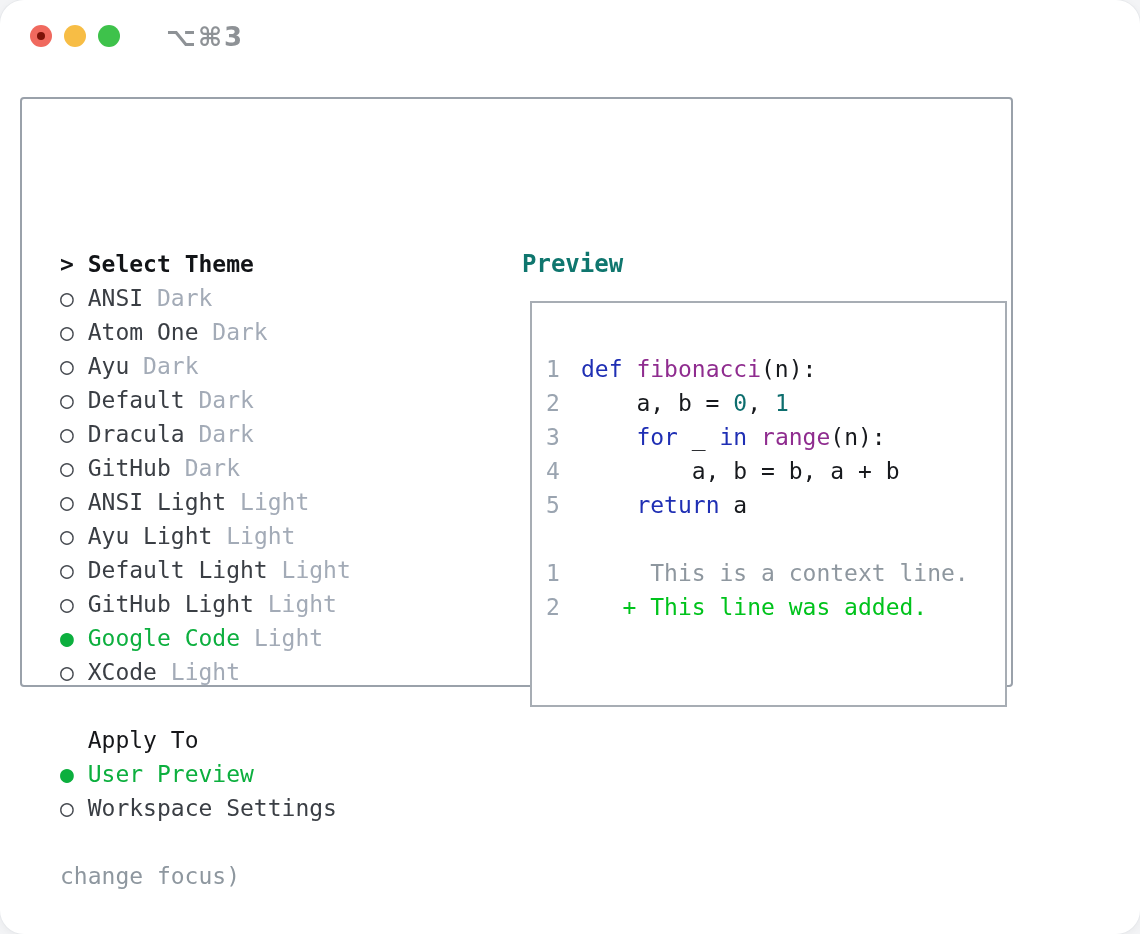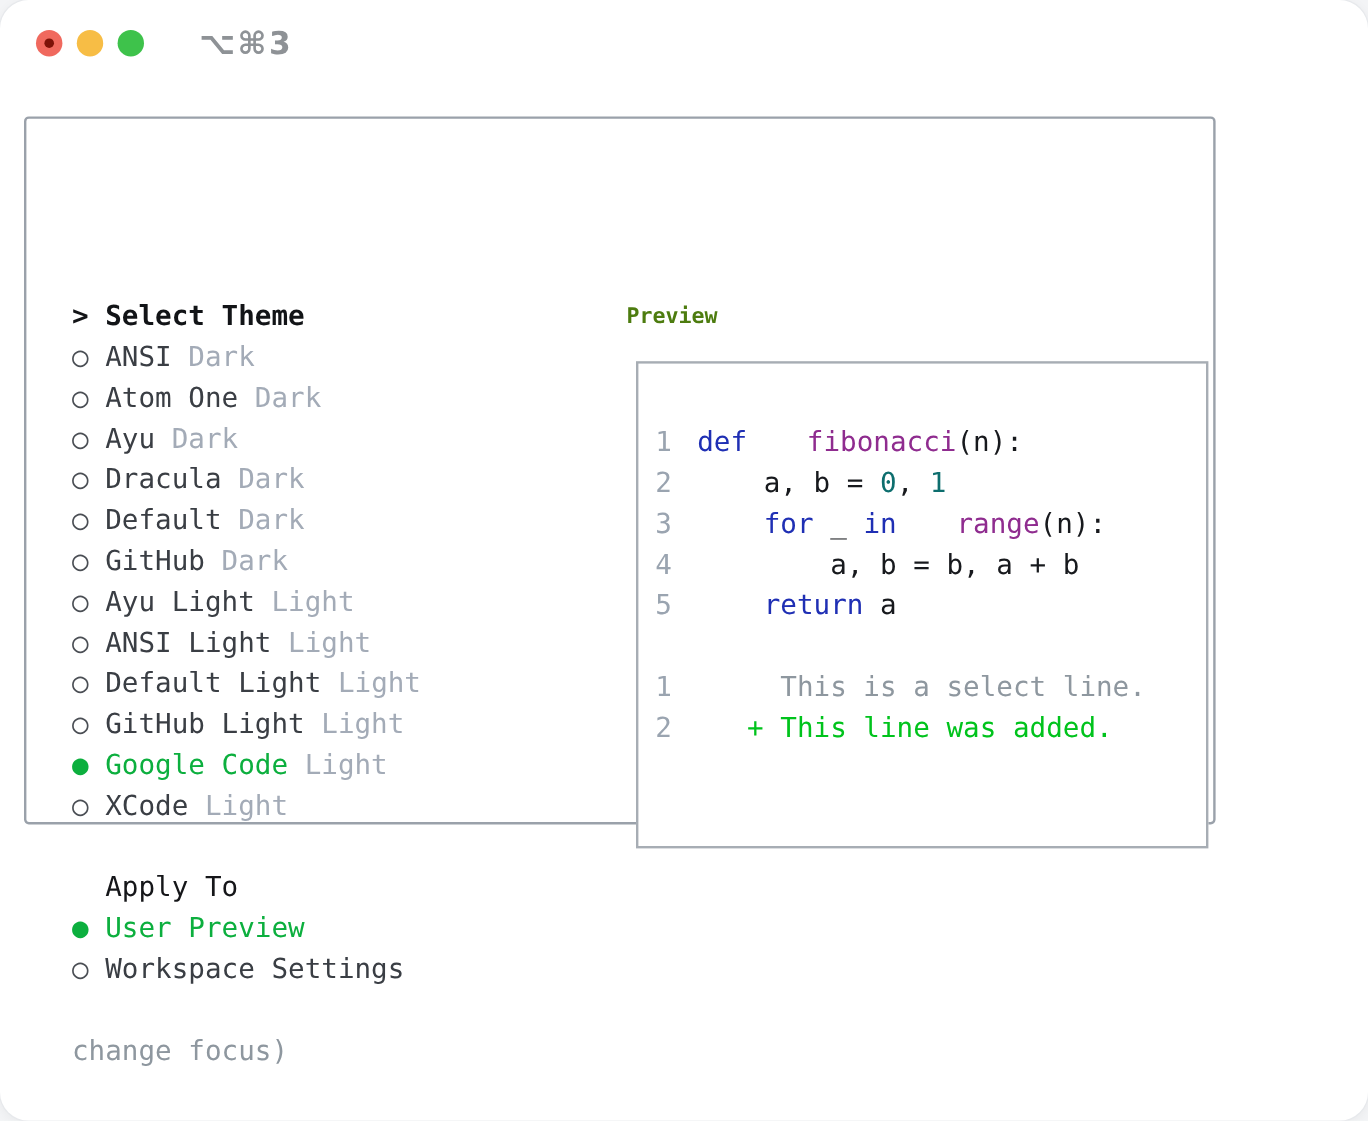--- a/index.html
+++ b/index.html
@@ -22,26 +22,26 @@
   .col-left{position:absolute;left:38px;top:148px;}
   .hdr{font-weight:bold;color:#121417;}
   .item .marker{color:#4a4e54;}
   .item .name{color:var(--item-dark);}
   .item .variant{color:var(--muted-gray);}
   .item.selected .marker,.item.selected .name{color:var(--accent-green);}
   .spacer{height:34px;}
   .apply-hdr{color:#151619;}
   .help .row{color:var(--context-gray);}
   
-  .preview-hdr{position:absolute;left:500px;top:148px;font-size:18px;line-height:34px;font-weight:bold;color:#4d7c0f;white-space:pre;}
+  .preview-hdr{position:absolute;left:500px;top:148px;font-size:24px;line-height:34px;font-weight:bold;color:#0f766e;white-space:pre;}
   .preview-box{position:absolute;left:508px;top:202px;width:477px;height:406px;background:#fff;
                border:2px solid #a7adb4;box-sizing:border-box;padding:49px 0 0 14px;overflow:hidden;}
   .pline .g{display:inline-block;width:35px;color:var(--gutter-gray);}
   .tok-keyword{color:var(--keyword-blue);}
-  .tok-function{color:var(--function-purple);margin-left:36px;}
+  .tok-function{color:var(--function-purple);}
   .tok-number{color:var(--number-teal);}
   .tok-code{color:var(--code-black);}
   .tok-context{color:var(--context-gray);}
   .tok-deleted{color:var(--deleted-red);}
   .tok-added{color:var(--added-green);margin-top:30px;}
 </style>
 </head>
 <body>
 
 <div class="screen">
@@ -50,25 +50,25 @@
   <div class="traffic t-green"></div>
   <div class="win-title">⌥⌘3</div>
 
   <div class="main-box">
     <div class="col-left">
       <div class="row hdr"><span>&gt; </span><span>Select Theme</span></div>
       <div>
           <div class="row item"><span class="marker">○ </span><span class="name">ANSI </span><span class="variant">Dark</span></div>
           <div class="row item"><span class="marker">○ </span><span class="name">Atom One </span><span class="variant">Dark</span></div>
           <div class="row item"><span class="marker">○ </span><span class="name">Ayu </span><span class="variant">Dark</span></div>
+          <div class="row item"><span class="marker">○ </span><span class="name">Default </span><span class="variant">Dark</span></div>
           <div class="row item"><span class="marker">○ </span><span class="name">Dracula </span><span class="variant">Dark</span></div>
-          <div class="row item"><span class="marker">○ </span><span class="name">Default </span><span class="variant">Dark</span></div>
           <div class="row item"><span class="marker">○ </span><span class="name">GitHub </span><span class="variant">Dark</span></div>
+          <div class="row item"><span class="marker">○ </span><span class="name">ANSI Light </span><span class="variant">Light</span></div>
           <div class="row item"><span class="marker">○ </span><span class="name">Ayu Light </span><span class="variant">Light</span></div>
-          <div class="row item"><span class="marker">○ </span><span class="name">ANSI Light </span><span class="variant">Light</span></div>
           <div class="row item"><span class="marker">○ </span><span class="name">Default Light </span><span class="variant">Light</span></div>
           <div class="row item"><span class="marker">○ </span><span class="name">GitHub Light </span><span class="variant">Light</span></div>
           <div class="row item selected"><span class="marker">● </span><span class="name">Google Code </span><span class="variant">Light</span></div>
           <div class="row item"><span class="marker">○ </span><span class="name">XCode </span><span class="variant">Light</span></div>
         </div>
       <div class="spacer"></div>
       <div class="row apply-hdr">  <span>Apply To</span></div>
       <div>
           <div class="row item selected"><span class="marker">● </span><span class="name">User Preview</span></div>
           <div class="row item"><span class="marker">○ </span><span class="name">Workspace Settings</span></div>
@@ -81,18 +81,18 @@
 
     <div class="preview-hdr">Preview</div>
     <div class="preview-box">
       <div>
           <div class="row pline"><span class="g">1</span><span class="tok-keyword">def </span><span class="tok-function">fibonacci</span><span class="tok-code">(n):</span></div>
           <div class="row pline"><span class="g">2</span><span class="tok-code">    a, b = </span><span class="tok-number">0</span><span class="tok-code">, </span><span class="tok-number">1</span></div>
           <div class="row pline"><span class="g">3</span><span class="tok-code">    </span><span class="tok-keyword">for</span><span class="tok-code"> _ </span><span class="tok-keyword">in</span><span class="tok-code"> </span><span class="tok-function">range</span><span class="tok-code">(n):</span></div>
           <div class="row pline"><span class="g">4</span><span class="tok-code">        a, b = b, a + b</span></div>
           <div class="row pline"><span class="g">5</span><span class="tok-code">    </span><span class="tok-keyword">return</span><span class="tok-code"> a</span></div>
           <div class="row pline"><span class="g"></span></div>
-          <div class="row pline"><span class="g">1</span><span class="tok-context">     This is a select line.</span></div>
+          <div class="row pline"><span class="g">1</span><span class="tok-context">     This is a context line.</span></div>
           <div class="row pline"><span class="g">2</span><span class="tok-added">   + This line was added.</span></div>
         </div>
     </div>
   </div>
 </div>
 
 </body></html>

